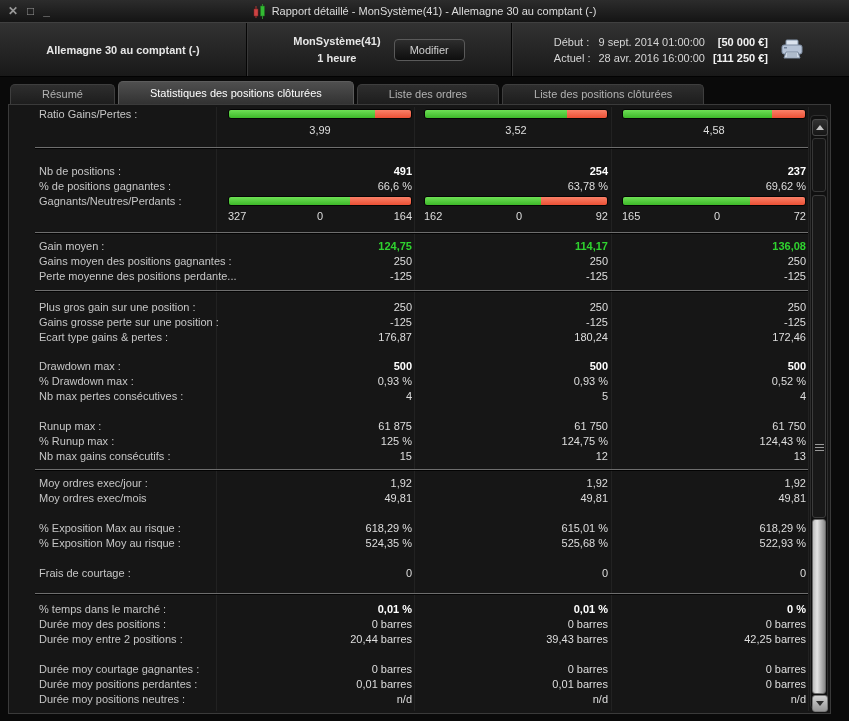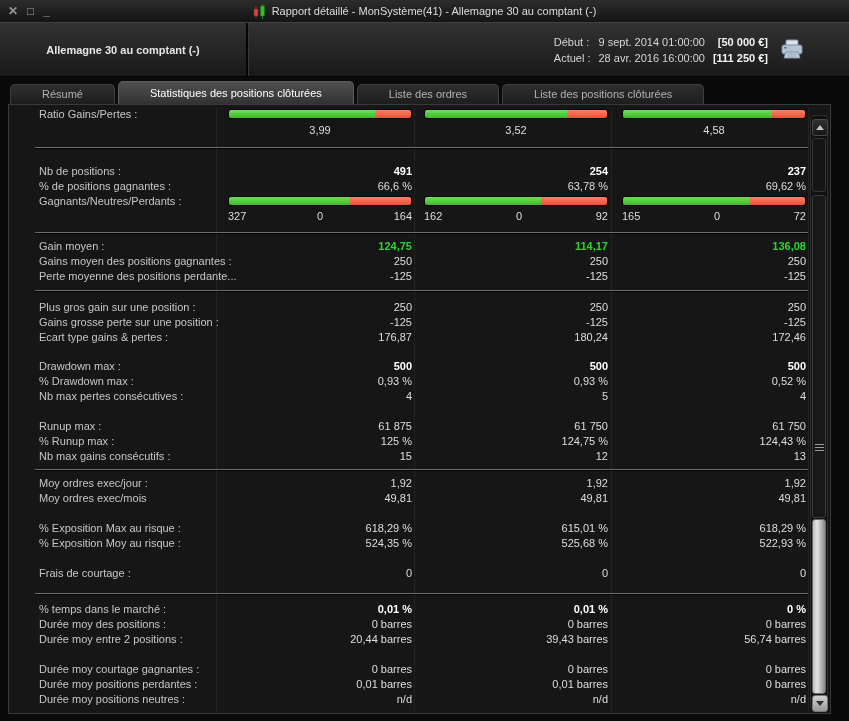--- a/index.html
+++ b/index.html
@@ -127,20 +127,27 @@
       </svg>
       <span>Rapport détaillé - MonSystème(41) - Allemagne 30 au comptant (-)</span>
     </div>
   </div>
 
   <div class="header">
     <div class="hcell cell-left">
       <span>Allemagne 30 au comptant (-)</span>
     </div>
     <div class="hsep"></div>
+    <div class="hcell cell-center">
+      <div class="sysname">
+        <div>MonSystème(41)</div>
+        <div>1 heure</div>
+      </div>
+      <button class="modify-btn">Modifier</button>
+    </div>
     <div class="hsep"></div>
     <div class="hcell cell-right">
       <div class="dates">
         <span>Début :</span>
         <span class="dval">9 sept. 2014 01:00:00</span>
         <span class="damt">[50 000 €]</span>
         <span>Actuel :</span>
         <span class="dval">28 avr. 2016 16:00:00</span>
         <span class="damt">[111 250 €]</span>
       </div>
@@ -368,21 +375,21 @@
           <div class="row">
             <span class="label">Durée moy des positions :</span>
             <span class="val c1">0 barres</span>
             <span class="val c2">0 barres</span>
             <span class="val c3">0 barres</span>
           </div>
           <div class="row">
             <span class="label">Durée moy entre 2 positions :</span>
             <span class="val c1">20,44 barres</span>
             <span class="val c2">39,43 barres</span>
-            <span class="val c3">56,74 barres</span>
+            <span class="val c3">42,25 barres</span>
           </div>
         </div>
         <div class="section s10">
           <div class="row">
             <span class="label">Durée moy courtage gagnantes :</span>
             <span class="val c1">0 barres</span>
             <span class="val c2">0 barres</span>
             <span class="val c3">0 barres</span>
           </div>
           <div class="row">

